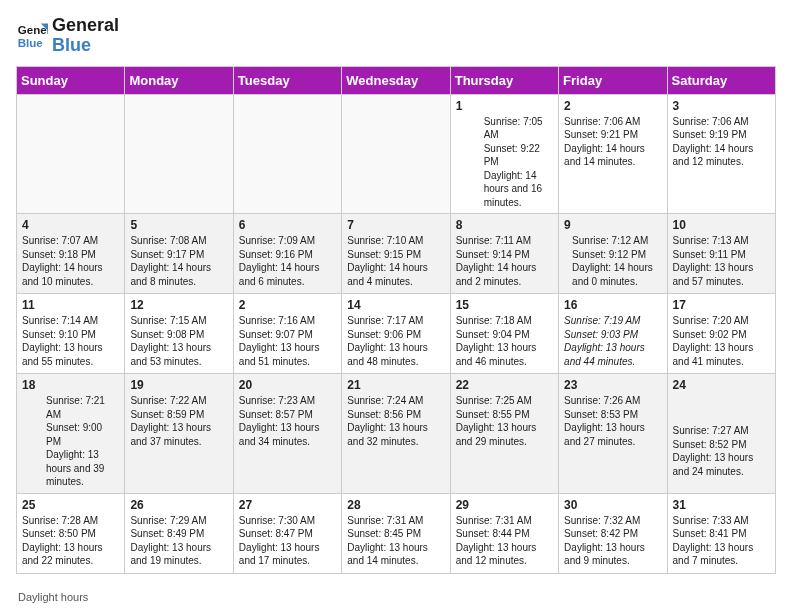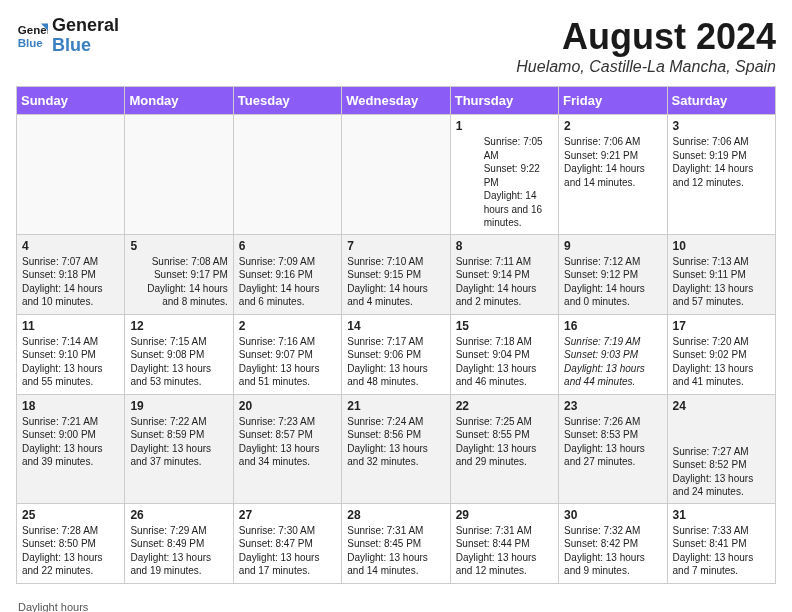--- a/index.html
+++ b/index.html
@@ -43,21 +43,21 @@
       font-size: 16px;
       color: #333;
       font-style: italic;
     }
     table {
       width: 100%;
       border-collapse: collapse;
       table-layout: fixed;
     }
     th {
-      background-color: #8b5cf6;
+      background-color: #a21caf;
       color: #fff;
       font-size: 13px;
       font-weight: bold;
       padding: 6px 4px;
       text-align: left;
       border: 1px solid #ccc;
       margin-left: 20px;
     }
     td {
       border: 1px solid #ccc;
@@ -106,24 +106,20 @@
       <text x="2" y="30" font-size="13" font-weight="bold" fill="#3a7fc1" font-family="Arial">Blue</text>
       <polygon points="28,4 36,12 36,4" fill="#3a7fc1"></polygon>
     </svg>
     <div>
       <div class="logo-text">
         <div>General</div>
         <div style="color:#3a7fc1;">Blue</div>
       </div>
     </div>
   </div>
-  <div class="title-area">
-    <div class="month-year">August 2024</div>
-    <div class="location">Huelamo, Castille-La Mancha, Spain</div>
-  </div>
 </div>
 
 <table>
   <thead>
     <tr id="col-headers">
         <th>Sunday</th>
         <th>Monday</th>
         <th>Tuesday</th>
         <th>Wednesday</th>
         <th>Thursday</th>
@@ -158,21 +154,21 @@
       </tr>
       <tr>
         <td>
           <span class="day-num">4</span>
           <div class="day-info" style="white-space: pre-line;">Sunrise: 7:07 AM
 Sunset: 9:18 PM
 Daylight: 14 hours and 10 minutes.</div>
         </td>
         <td>
           <span class="day-num">5</span>
-          <div class="day-info" style="white-space: pre-line; text-align: right;">Sunrise: 7:08 AM
+          <div class="day-info" style="white-space: pre-line;">Sunrise: 7:08 AM
 Sunset: 9:17 PM
 Daylight: 14 hours and 8 minutes.</div>
         </td>
         <td>
           <span class="day-num">6</span>
           <div class="day-info" style="white-space: pre-line;">Sunrise: 7:09 AM
 Sunset: 9:16 PM
 Daylight: 14 hours and 6 minutes.</div>
         </td>
         <td>
@@ -182,21 +178,21 @@
 Daylight: 14 hours and 4 minutes.</div>
         </td>
         <td>
           <span class="day-num">8</span>
           <div class="day-info" style="white-space: pre-line;">Sunrise: 7:11 AM
 Sunset: 9:14 PM
 Daylight: 14 hours and 2 minutes.</div>
         </td>
         <td>
           <span class="day-num">9</span>
-          <div class="day-info" style="white-space: pre-line;">Sunrise: 7:12 AM
+          <div class="day-info" style="white-space: pre-line; margin-left: 8px;">Sunrise: 7:12 AM
 Sunset: 9:12 PM
 Daylight: 14 hours and 0 minutes.</div>
         </td>
         <td>
           <span class="day-num">10</span>
           <div class="day-info" style="white-space: pre-line;">Sunrise: 7:13 AM
 Sunset: 9:11 PM
 Daylight: 13 hours and 57 minutes.</div>
         </td>
       </tr>
@@ -240,21 +236,21 @@
         <td>
           <span class="day-num">17</span>
           <div class="day-info" style="white-space: pre-line;">Sunrise: 7:20 AM
 Sunset: 9:02 PM
 Daylight: 13 hours and 41 minutes.</div>
         </td>
       </tr>
       <tr>
         <td>
           <span class="day-num">18</span>
-          <div class="day-info" style="white-space: pre-line;">Sunrise: 7:21 AM
+          <div class="day-info" style="white-space: pre-line; margin-left: 24px;">Sunrise: 7:21 AM
 Sunset: 9:00 PM
 Daylight: 13 hours and 39 minutes.</div>
         </td>
         <td>
           <span class="day-num">19</span>
           <div class="day-info" style="white-space: pre-line;">Sunrise: 7:22 AM
 Sunset: 8:59 PM
 Daylight: 13 hours and 37 minutes.</div>
         </td>
         <td>

